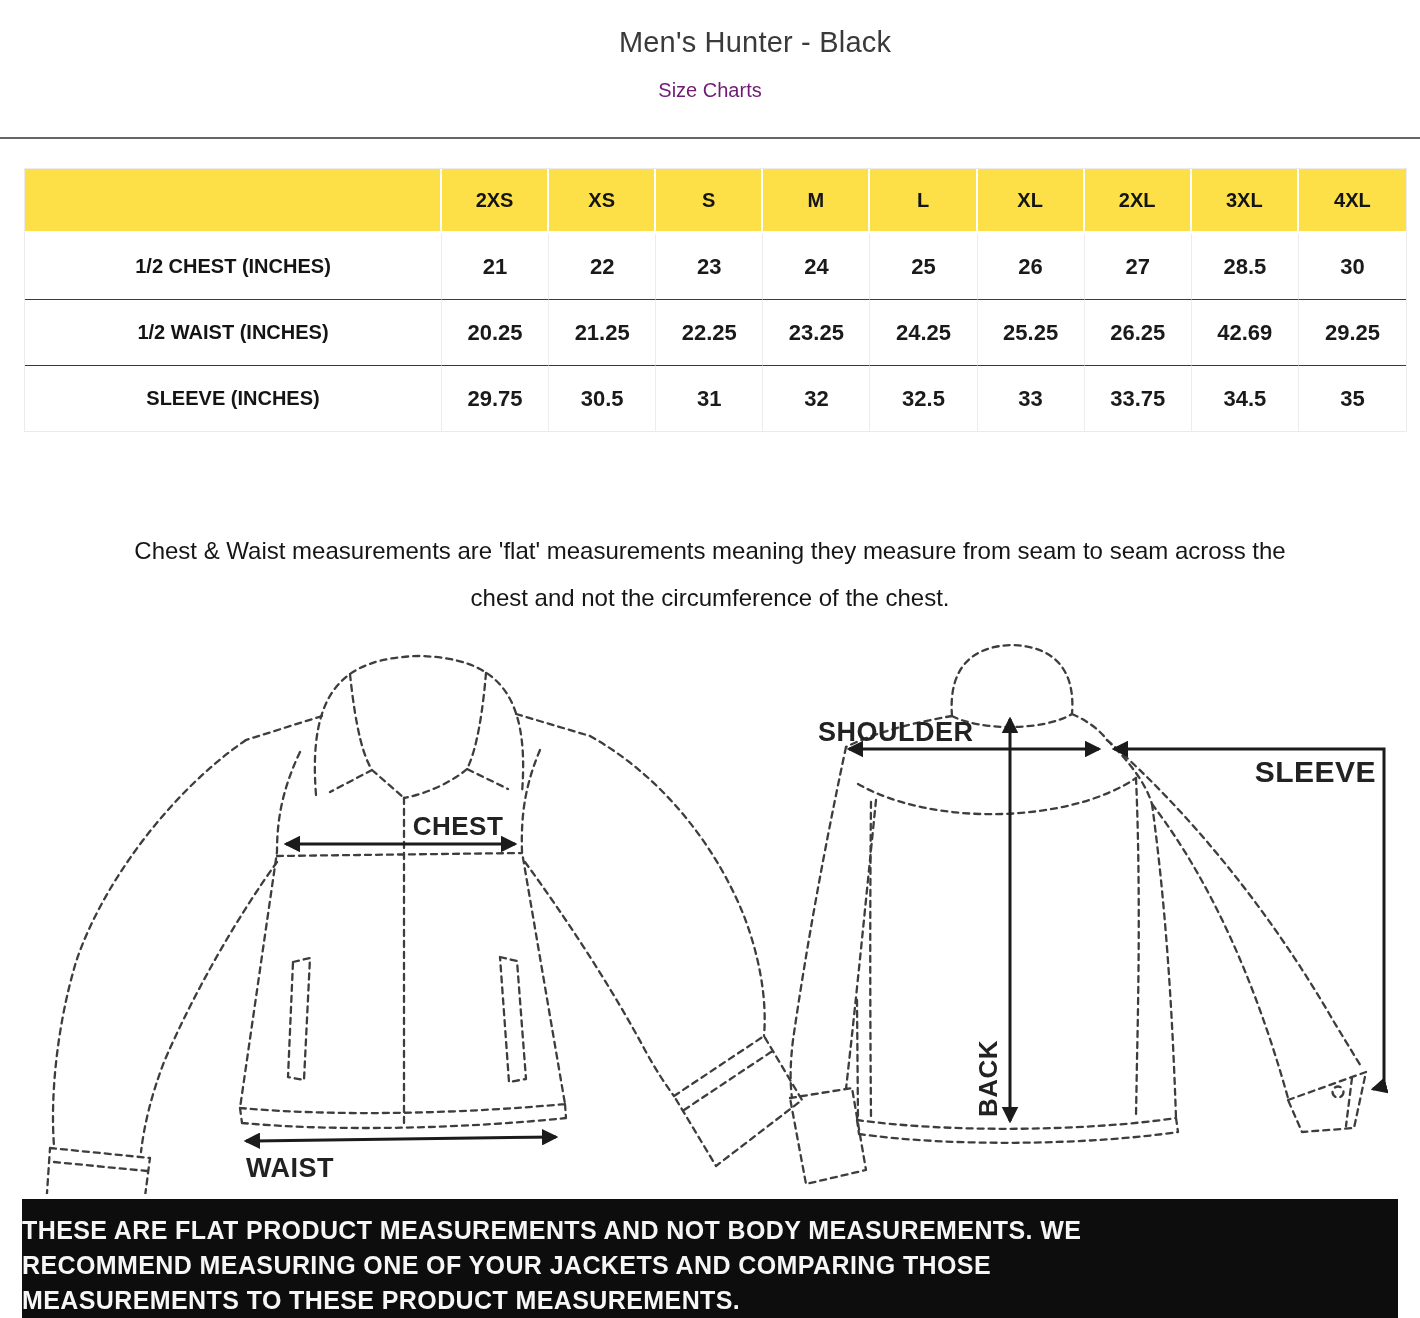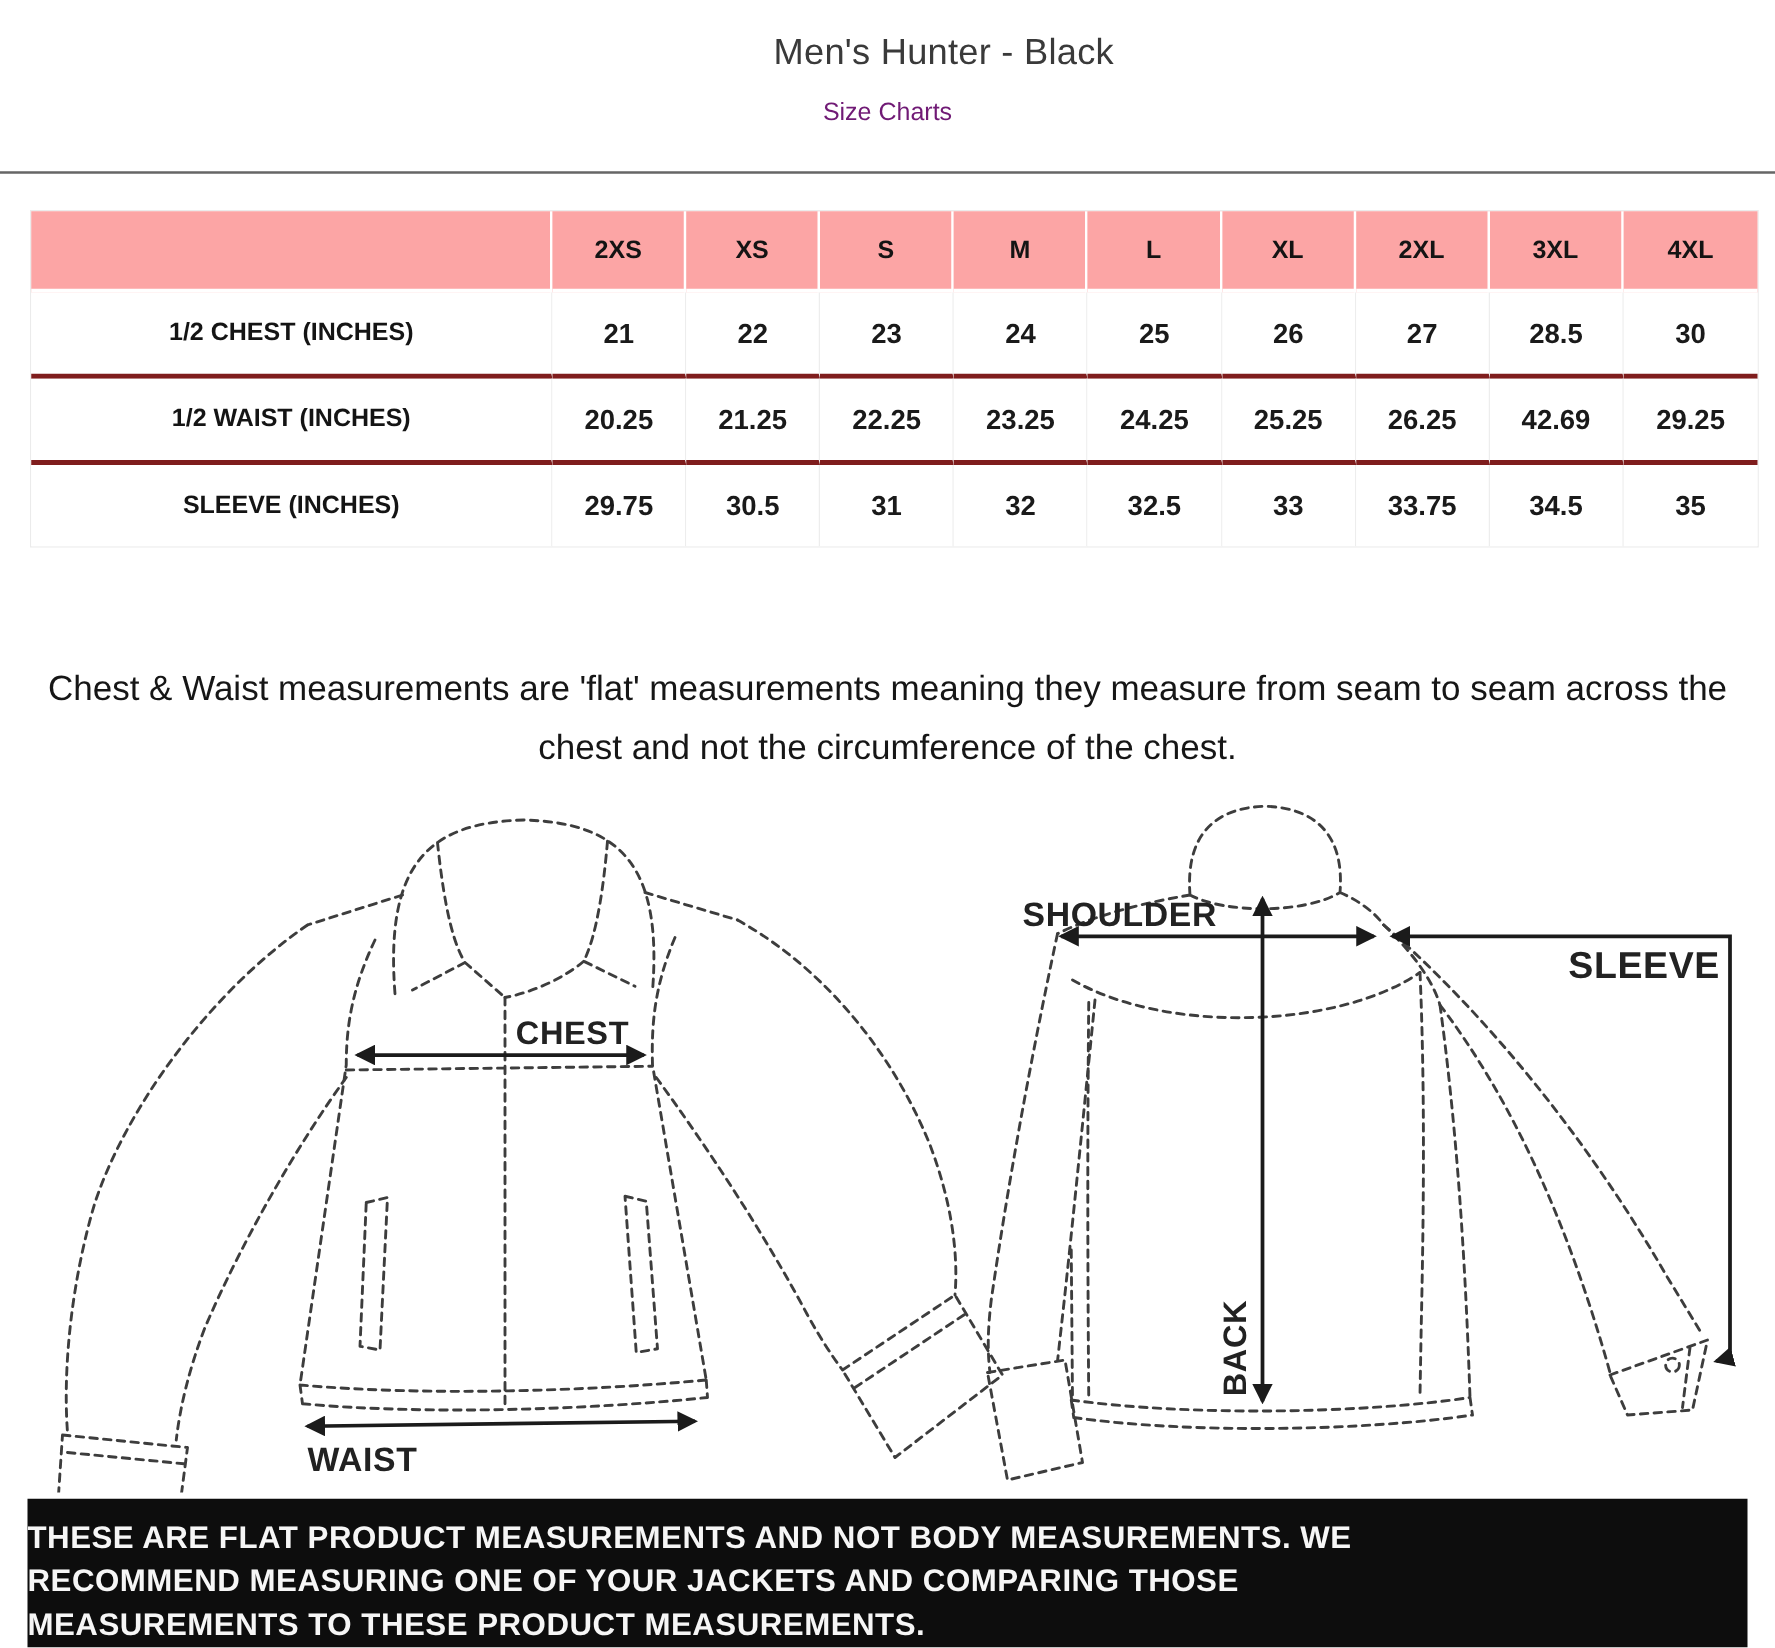--- a/index.html
+++ b/index.html
@@ -9,33 +9,33 @@
   }
   .page-title{position:absolute;top:26px;left:0;width:100%;text-align:center;
     font-size:29px;font-weight:normal;color:#3a3a3a;letter-spacing:.2px;padding-left:45px;}
   .page-subtitle{position:absolute;top:79px;left:0;width:100%;text-align:center;
     font-size:20px;color:#701a75;}
   .divider{position:absolute;top:137px;left:0;width:100%;height:0;border-top:2px solid #666666;}
 
   table.size-chart{position:absolute;top:168px;left:24px;width:1383px;
     border-collapse:separate;border-spacing:0;table-layout:fixed;border:1px solid #ebebeb;}
   table.size-chart thead th{
-    background:#fca5a5;height:60px;font-size:20px;font-weight:bold;color:#141414;
+    background:#fde047;height:60px;font-size:20px;font-weight:bold;color:#141414;
     text-align:center;vertical-align:middle;border-right:2px solid #ffffff;border-bottom:3px solid #ffffff;}
   table.size-chart thead th:last-child{border-right:none;}
   table.size-chart tbody th, table.size-chart tbody td{
     background:#ffffff;height:63px;text-align:center;vertical-align:middle;
-    border-right:1px solid #ededed;border-bottom:4px solid #7f1d1d;}
+    border-right:1px solid #ededed;border-bottom:1px solid #7f1d1d;}
   table.size-chart tbody th{font-size:20px;font-weight:bold;color:#141414;}
   table.size-chart tbody td{font-size:22px;font-weight:bold;color:#1a1a1a;}
   table.size-chart tbody tr:last-child th, table.size-chart tbody tr:last-child td{border-bottom:none;}
   table.size-chart tbody td:last-child{border-right:none;}
 
   .note{position:absolute;top:527px;left:0;width:100%;text-align:center;
-    font-size:28px;line-height:47px;color:#161616;}
+    font-size:24px;line-height:47px;color:#161616;}
 
   svg.diagram{position:absolute;top:628px;left:0;}
   .dash{fill:none;stroke:#3d3d3d;stroke-width:2.3;stroke-dasharray:6 5;stroke-linecap:round;stroke-linejoin:round;}
   .solid{fill:none;stroke:#1b1b1b;stroke-width:3;stroke-linejoin:miter;}
   .diag-label{fill:#222222;font-family:"Liberation Sans", sans-serif;font-weight:bold;letter-spacing:.5px;}
 
   .banner{position:absolute;top:1199px;left:22px;width:1376px;height:119px;box-sizing:border-box;
     background:#0d0d0d;color:#f6f6f6;text-align:left;font-weight:bold;
     font-size:25px;line-height:35px;padding-top:14px;letter-spacing:.4px;overflow:hidden;}
 </style>

